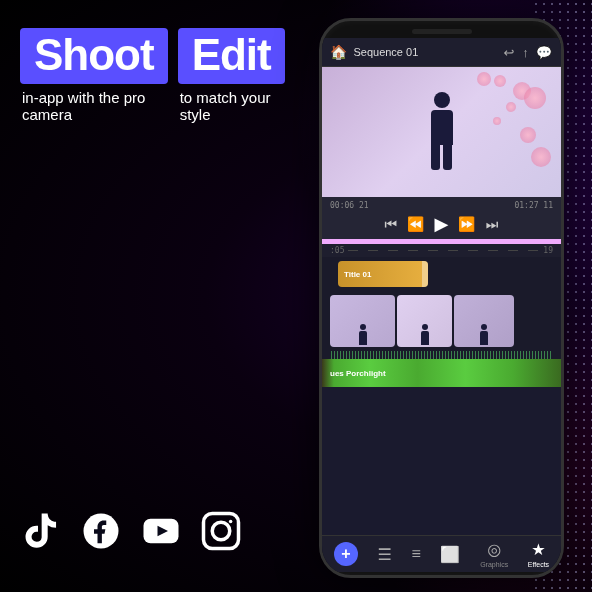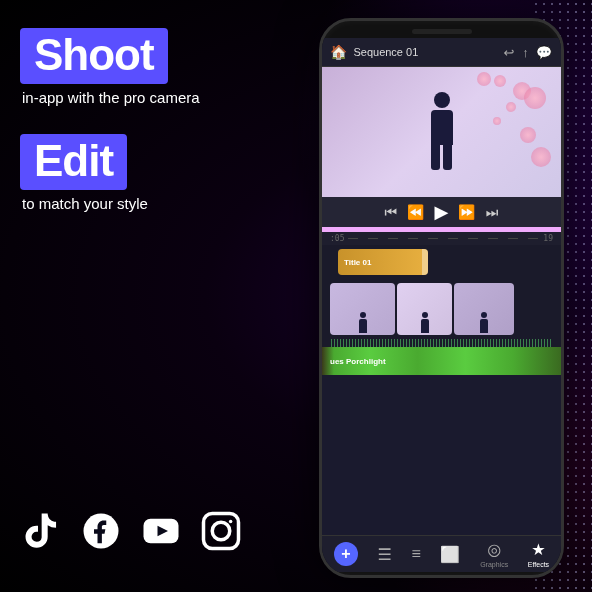--- a/index.html
+++ b/index.html
@@ -41,24 +41,24 @@
     }
 
     
     .left-panel {
       position: absolute;
       left: 0;
       top: 0;
       width: 280px;
       height: 592px;
       display: flex;
-      flex-direction: column;
+      flex-direction: row;
       justify-content: flex-start;
       padding: 28px 20px;
-      gap: 0;
+      gap: 10px;
     }
 
     .feature-block {
       margin-bottom: 10px;
     }
 
     .feature-label {
       display: inline-block;
       background: #5a4fff;
       color: #fff;
@@ -559,20 +559,24 @@
             <div class="sil-body"></div>
             <div class="sil-legs">
               <div class="sil-leg"></div>
               <div class="sil-leg"></div>
             </div>
           </div>
         </div>
       </div>
 
       <div class="transport-bar">
+        <div class="time-row">
+          <span>00:06 21</span>
+          <span>01:27 11</span>
+        </div>
         <div class="controls-row">
           <span class="ctrl-btn">⏮</span>
           <span class="ctrl-btn">⏪</span>
           <span class="ctrl-play">▶</span>
           <span class="ctrl-btn">⏩</span>
           <span class="ctrl-btn">⏭</span>
         </div>
       </div>
 
       <div class="timeline-ruler">

